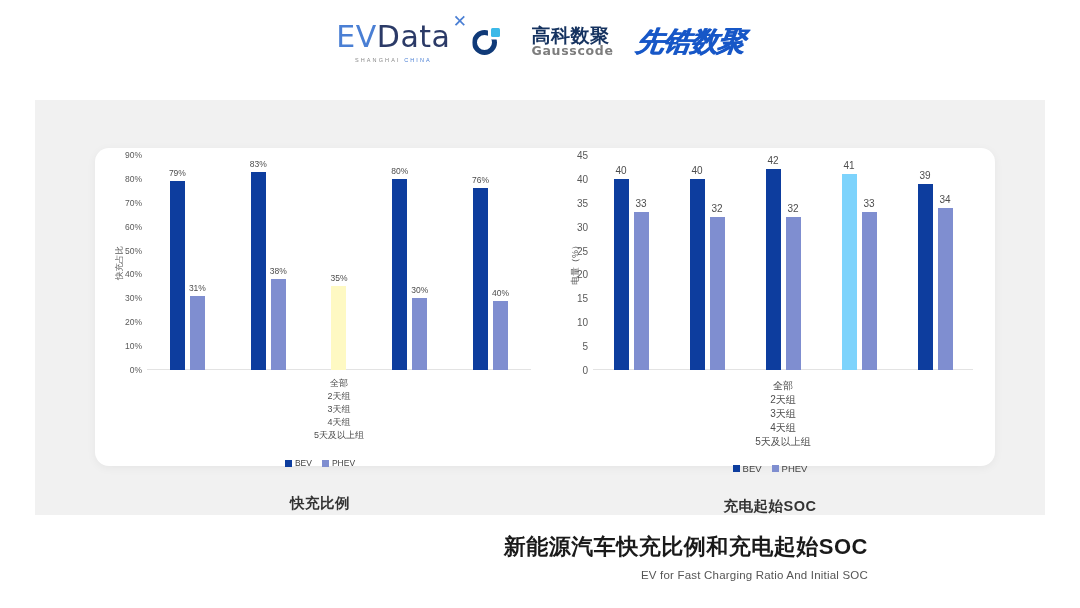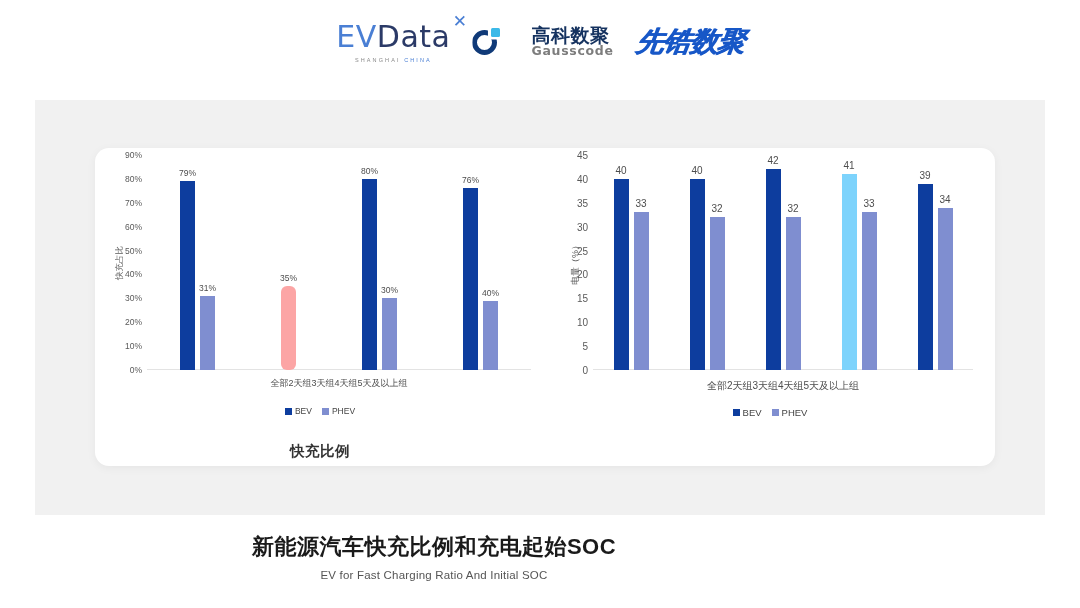--- a/index.html
+++ b/index.html
@@ -118,22 +118,23 @@
   .bar.phev { background: #7f8ed0; }
   .bar .vlabel {
     position: absolute; left: 50%; transform: translateX(-50%);
     bottom: 100%; margin-bottom: 3px;
     font-size: 8.5px; color: #4d4d4d; white-space: nowrap;
   }
   .bar .vlabel.right { font-size: 10px; }
 
   .xlabels {
     margin-left: 52px; margin-right: 14px;
-    display: flex; justify-content: center;
+    display: flex; justify-content: flex-start;
     margin-top: 7px;
+    flex-direction: column;
   }
   .xlabels.right { margin-left: 48px; margin-right: 22px; margin-top: 9px; }
   .xlab { font-size: 9px; color: #4d4d4d; text-align: center; white-space: nowrap; }
   .xlab.right { font-size: 10px; }
 
   .legend {
     display: flex; justify-content: center; align-items: center; gap: 10px;
     margin-top: 16px;
   }
   .legend.right { margin-top: 14px; }
@@ -145,21 +146,21 @@
   .legend.right .legend-text { font-size: 9.5px; }
 
   .chart-title {
     margin-top: 26px; text-align: center;
     font-size: 14.5px; font-weight: bold; color: #333;
     letter-spacing: 0.5px;
   }
   .chart-title.right { margin-top: 23px; }
 
   
-  .caption { position: absolute; left: 0; top: 532px; width: 868px; text-align: center; }
+  .caption { position: absolute; left: 0; top: 532px; width: 868px; text-align: right; }
   .caption-cn { font-size: 22px; font-weight: bold; color: #1a1a1a; letter-spacing: 0.5px; }
   .caption-en { margin-top: 7px; font-size: 11.5px; color: #555; letter-spacing: 0.2px; }
 </style>
 </head>
 <body>
 
 <div class="page">
 
   <div class="logobar">
 
@@ -236,21 +237,33 @@
                 </div>
               </div>
               <div class="bar-wrap">
                 <div class="bar phev" style="height: 34.4444%; background: rgb(127, 142, 208);">
                   <span class="vlabel">31%</span>
                 </div>
               </div>
             </div>
             <div class="group">
               <div class="bar-wrap">
-                <div class="bar phev" style="height: 38.8889%; background: #fca5a5; border-radius: 6px;">
+                <div class="bar bev" style="height: 92.2222%; background: rgb(13, 61, 158);">
+                  <span class="vlabel">83%</span>
+                </div>
+              </div>
+              <div class="bar-wrap">
+                <div class="bar phev" style="height: 42.2222%; background: rgb(127, 142, 208);">
+                  <span class="vlabel">38%</span>
+                </div>
+              </div>
+            </div>
+            <div class="group">
+              <div class="bar-wrap">
+                <div class="bar phev" style="height: 38.8889%; background: #fef9c3;">
                   <span class="vlabel">35%</span>
                 </div>
               </div>
             </div>
             <div class="group">
               <div class="bar-wrap">
                 <div class="bar bev" style="height: 88.8889%; background: rgb(13, 61, 158);">
                   <span class="vlabel">80%</span>
                 </div>
               </div>
@@ -403,20 +416,21 @@
       <div class="legend right">
           <div class="legend-item">
             <span class="swatch bev" style="background: rgb(13, 61, 158);"></span>
             <span class="legend-text">BEV</span>
           </div>
           <div class="legend-item">
             <span class="swatch phev" style="background: rgb(127, 142, 208);"></span>
             <span class="legend-text">PHEV</span>
           </div>
         </div>
+      <div class="chart-title right">充电起始SOC</div>
     </div>
   </div>
 
   <div class="caption">
     <div class="caption-cn">新能源汽车快充比例和充电起始SOC</div>
     <div class="caption-en">EV for Fast Charging Ratio And Initial SOC</div>
   </div>
 
 </div>
 

